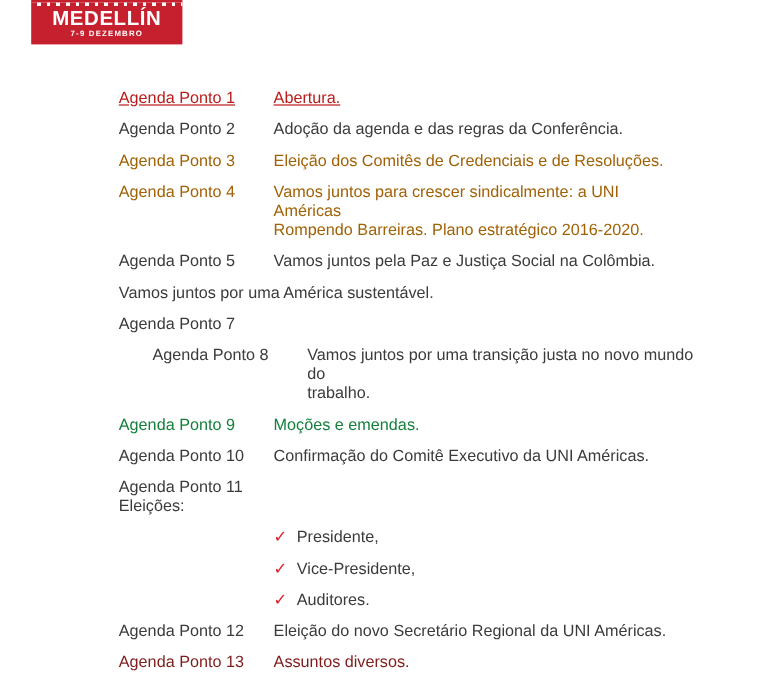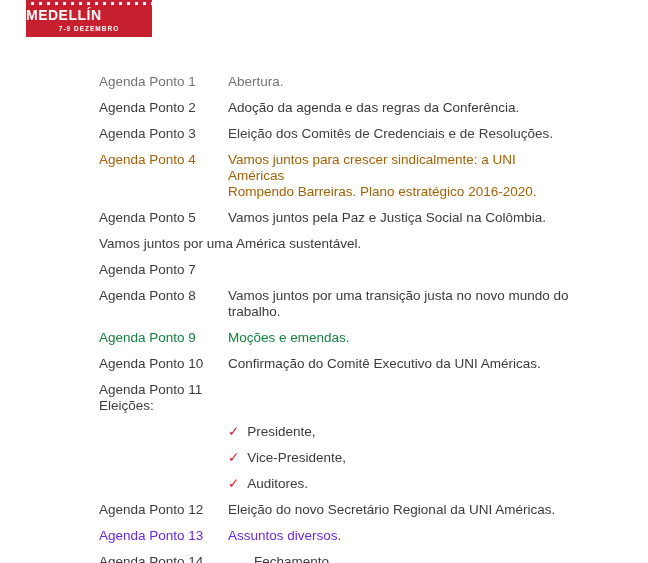--- a/index.html
+++ b/index.html
@@ -33,22 +33,23 @@
     height: 3px;
     background:
       repeating-linear-gradient(90deg, #c6202e 0 5px, rgba(0,0,0,0) 5px 8px),
       #ffffff;
   }
   .banner-title {
     position: absolute;
     top: 7px;
     left: 0;
     right: 0;
+    text-align: center;
     color: #ffffff;
-    font-size: 14px;
+    font-size: 17px;
     font-weight: bold;
     letter-spacing: 0.5px;
     line-height: 17px;
   }
   .banner-subtitle {
     position: absolute;
     top: 25px;
     left: 0;
     right: 0;
     text-align: center;
@@ -98,48 +99,48 @@
 
 <div class="page">
 
   <div class="banner" style="background: rgb(198, 32, 46);">
     <div class="banner-stitch"></div>
     <div class="banner-title">MEDELLÍN</div>
     <div class="banner-subtitle">7-9 DEZEMBRO</div>
   </div>
 
   <div class="agenda">
-      <div class="row" style="color: #737373;">
+      <div class="row" style="color: #b91c1c; text-decoration: underline;">
     <div class="label">Agenda Ponto 1</div>
     <div class="desc">Abertura.</div>
   </div>
       <div class="row" style="color: rgb(59, 59, 59);">
     <div class="label">Agenda Ponto 2</div>
     <div class="desc">Adoção da agenda e das regras da Conferência.</div>
   </div>
-      <div class="row" style="color: #404040;">
+      <div class="row" style="color: #a16207;">
     <div class="label">Agenda Ponto 3</div>
     <div class="desc">Eleição dos Comitês de Credenciais e de Resoluções.</div>
   </div>
       <div class="row" style="color: #a16207;">
     <div class="label">Agenda Ponto 4</div>
     <div class="desc">Vamos juntos para crescer sindicalmente: a UNI Américas
 Rompendo Barreiras. Plano estratégico 2016-2020.</div>
   </div>
       <div class="row" style="color: rgb(59, 59, 59);">
     <div class="label">Agenda Ponto 5</div>
     <div class="desc">Vamos juntos pela Paz e Justiça Social na Colômbia.</div>
   </div>
       <div class="row" style="color: rgb(59, 59, 59);">
     <div class="desc">Vamos juntos por uma América sustentável.</div>
   </div>
       <div class="row" style="color: rgb(59, 59, 59);">
     <div class="label">Agenda Ponto 7</div>
   </div>
-      <div class="row" style="color: rgb(59, 59, 59);">
+      <div class="row" style="color: rgb(59, 59, 59); margin-left: 28px;">
     <div class="label">Agenda Ponto 8</div>
     <div class="desc">Vamos juntos por uma transição justa no novo mundo do
 trabalho.</div>
   </div>
       <div class="row" style="color: #15803d;">
     <div class="label">Agenda Ponto 9</div>
     <div class="desc">Moções e emendas.</div>
   </div>
       <div class="row" style="color: rgb(59, 59, 59);">
     <div class="label">Agenda Ponto 10</div>
@@ -167,21 +168,21 @@
     <div class="label"></div>
     <div class="check-row">
       <span class="check-icon" style="color: rgb(225, 27, 44);">✓</span>
       <span class="sub-text">Auditores.</span>
     </div>
   </div>
       <div class="row" style="color: rgb(59, 59, 59);">
     <div class="label">Agenda Ponto 12</div>
     <div class="desc">Eleição do novo Secretário Regional da UNI Américas.</div>
   </div>
-      <div class="row" style="color: #6d28d9;">
+      <div class="row" style="color: #7f1d1d;">
     <div class="label">Agenda Ponto 13</div>
     <div class="desc">Assuntos diversos.</div>
   </div>
       <div class="row" style="color: rgb(59, 59, 59); gap: 26px;">
     <div class="label">Agenda Ponto 14</div>
     <div class="desc">Fechamento.</div>
   </div>
     </div>
 
 </div>

